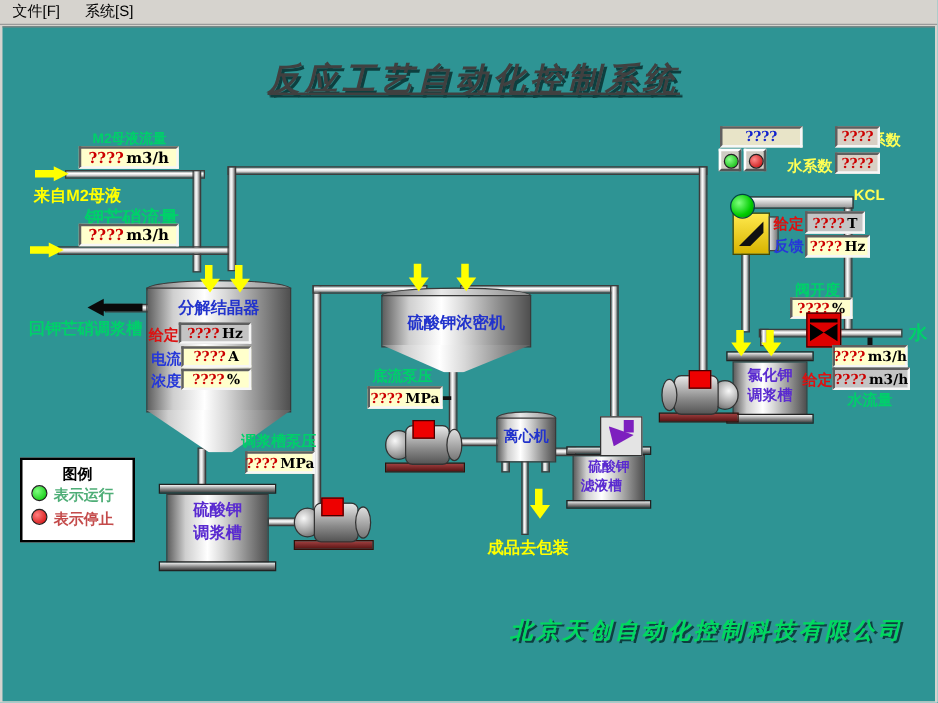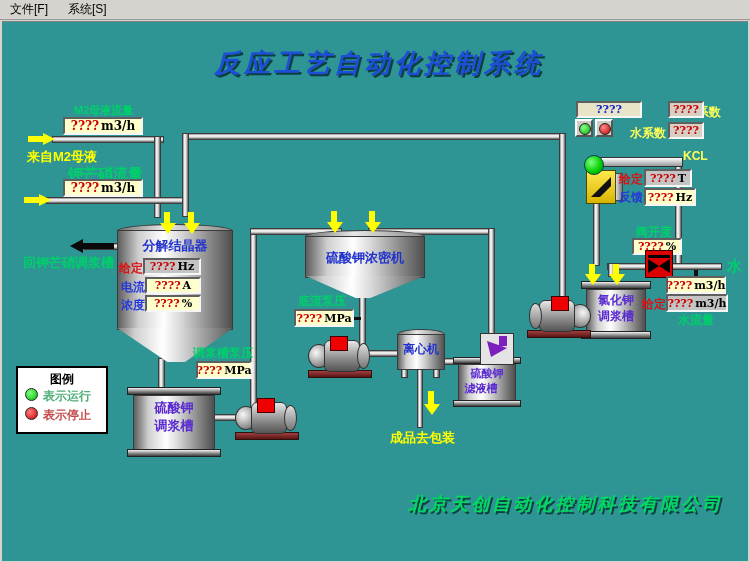--- a/index.html
+++ b/index.html
@@ -67,21 +67,21 @@
   .p-ind{position:absolute;left:22px;top:0;width:18px;height:15px;background:#ee0000;border:1px solid #440000;box-sizing:border-box;}
   
   #legend{position:absolute;left:16px;top:366px;width:92px;height:68px;background:#fff;
           border:2px solid #000;box-sizing:border-box;z-index:6;}
   .dot{position:absolute;width:13px;height:13px;border-radius:50%;border:1px solid #222;box-sizing:border-box;}
   
   .sq-btn{position:absolute;width:18px;height:18px;background:#d0ccc4;box-sizing:border-box;z-index:6;
           border-top:2px solid #fff;border-left:2px solid #fff;border-bottom:2px solid #555;border-right:2px solid #555;}
   .sq-btn .c{position:absolute;left:2px;top:2px;width:10px;height:10px;border-radius:50%;border:1px solid #222;}
   #title-text{position:absolute;left:214px;top:46px;width:330px;z-index:4;font:bold italic 26px "Liberation Serif",serif;
-          letter-spacing:4px;color:#1d4ed8;text-shadow:2px 2px 0 #0d3f3f;}
+          letter-spacing:4px;color:#404040;text-shadow:2px 2px 0 #0d3f3f;text-decoration:underline;}
   #company-name{position:absolute;left:408px;top:492px;z-index:4;font:bold italic 18px "Liberation Serif",serif;
           letter-spacing:3px;color:#00d95f;text-shadow:2px 2px 0 #0d3f3f;}
 </style>
 </head>
 <body>
 
 <div id="screen">
 
   <div id="menubar">
     <div class="menu-item">文件[F]</div>

